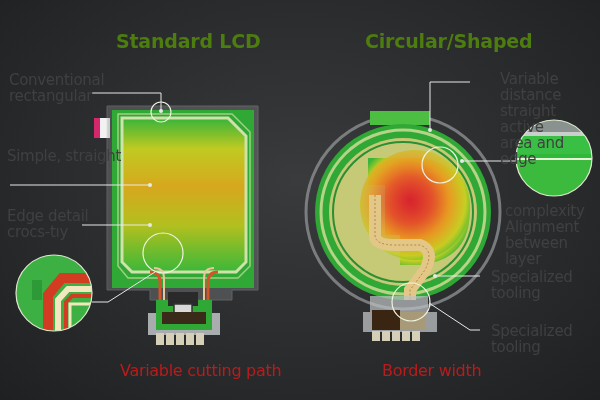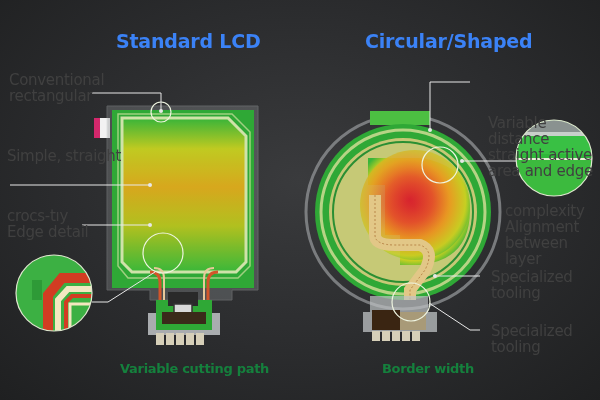--- a/index.html
+++ b/index.html
@@ -2,23 +2,23 @@
 <html><head>
 <meta charset="utf-8">
 <style>
   html, body { margin:0; padding:0; }
   body {
     width:600px; height:400px; overflow:hidden; position:relative;
     background: radial-gradient(ellipse at 50% 45%, #3a3b3d 0%, #2b2c2e 55%, #1f2021 100%);
     font-family: "DejaVu Sans", sans-serif;
     color:#f2f2f2;
   }
-  .title { position:absolute; font-weight:bold; font-size:19px; color:#3b82f6; letter-spacing:-0.2px;text-align:center; }
+  .title { position:absolute; font-weight:bold; font-size:19px; color:#4d7c0f; letter-spacing:-0.2px;text-align:center; }
   .label { position:absolute; font-size:15px; line-height:16px; color:#404040; font-weight:400; letter-spacing:-0.3px; }
-  .caption { position:absolute; font-size:13px; color:#15803d; letter-spacing:-0.3px;font-weight:bold; }
+  .caption { position:absolute; font-size:16px; color:#b91c1c; letter-spacing:-0.3px; }
   svg.art { position:absolute; left:0; top:0; }
 </style>
 </head>
 <body>
 
 <div class="title" style="left:116px; top:30px;">Standard LCD</div>
 <div class="title" style="left:333px; top:30px;margin-left:32px;">Circular/Shaped</div>
 
 <svg class="art" width="600" height="400" viewBox="0 0 600 400">
   <defs>
@@ -157,26 +157,26 @@
 </svg>
 
 <div class="label" style="left:9px; top:72px;">
   <div>Conventional</div>
   <div>rectangular</div>
 </div>
 <div class="label" style="left:7px; top:148px;">
   <div>Simple, straight</div>
 </div>
 <div class="label" style="left:7px; top:208px;">
+  <div>Edge detail</div>
   <div>crocs-tıy</div>
-  <div>Edge detail</div>
 </div>
 <div class="caption" style="left:120px; top:361px;">Variable cutting path</div>
 
-<div class="label" style="left:488px; top:71px;margin-top:44px;">
+<div class="label" style="left:500px; top:71px;">
   <div>Variable distance</div>
   <div>straight active</div>
   <div>area and edge</div>
 </div>
 <div class="label" style="left:505px; top:203px;">
   <div>complexity</div>
   <div>Alignment</div>
   <div>between layer</div>
 </div>
 <div class="label" style="left:491px; top:269px;">

